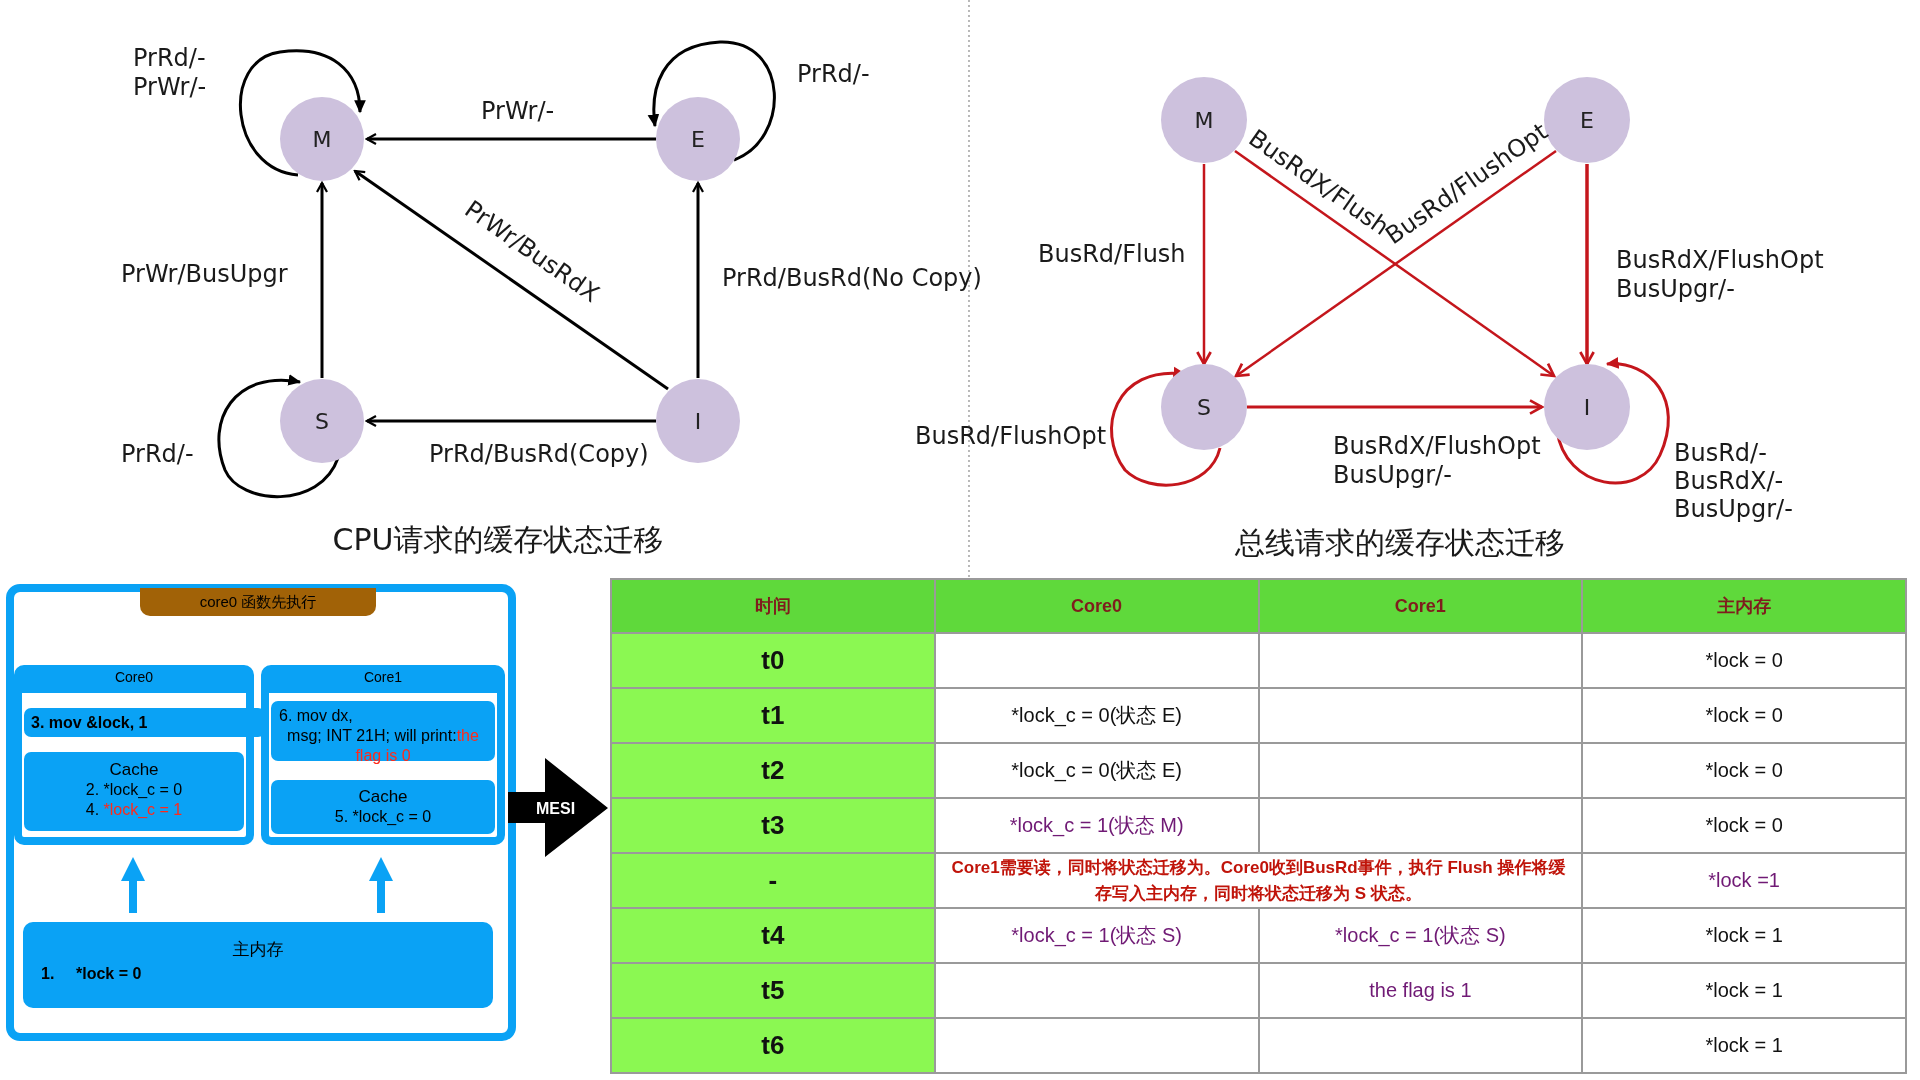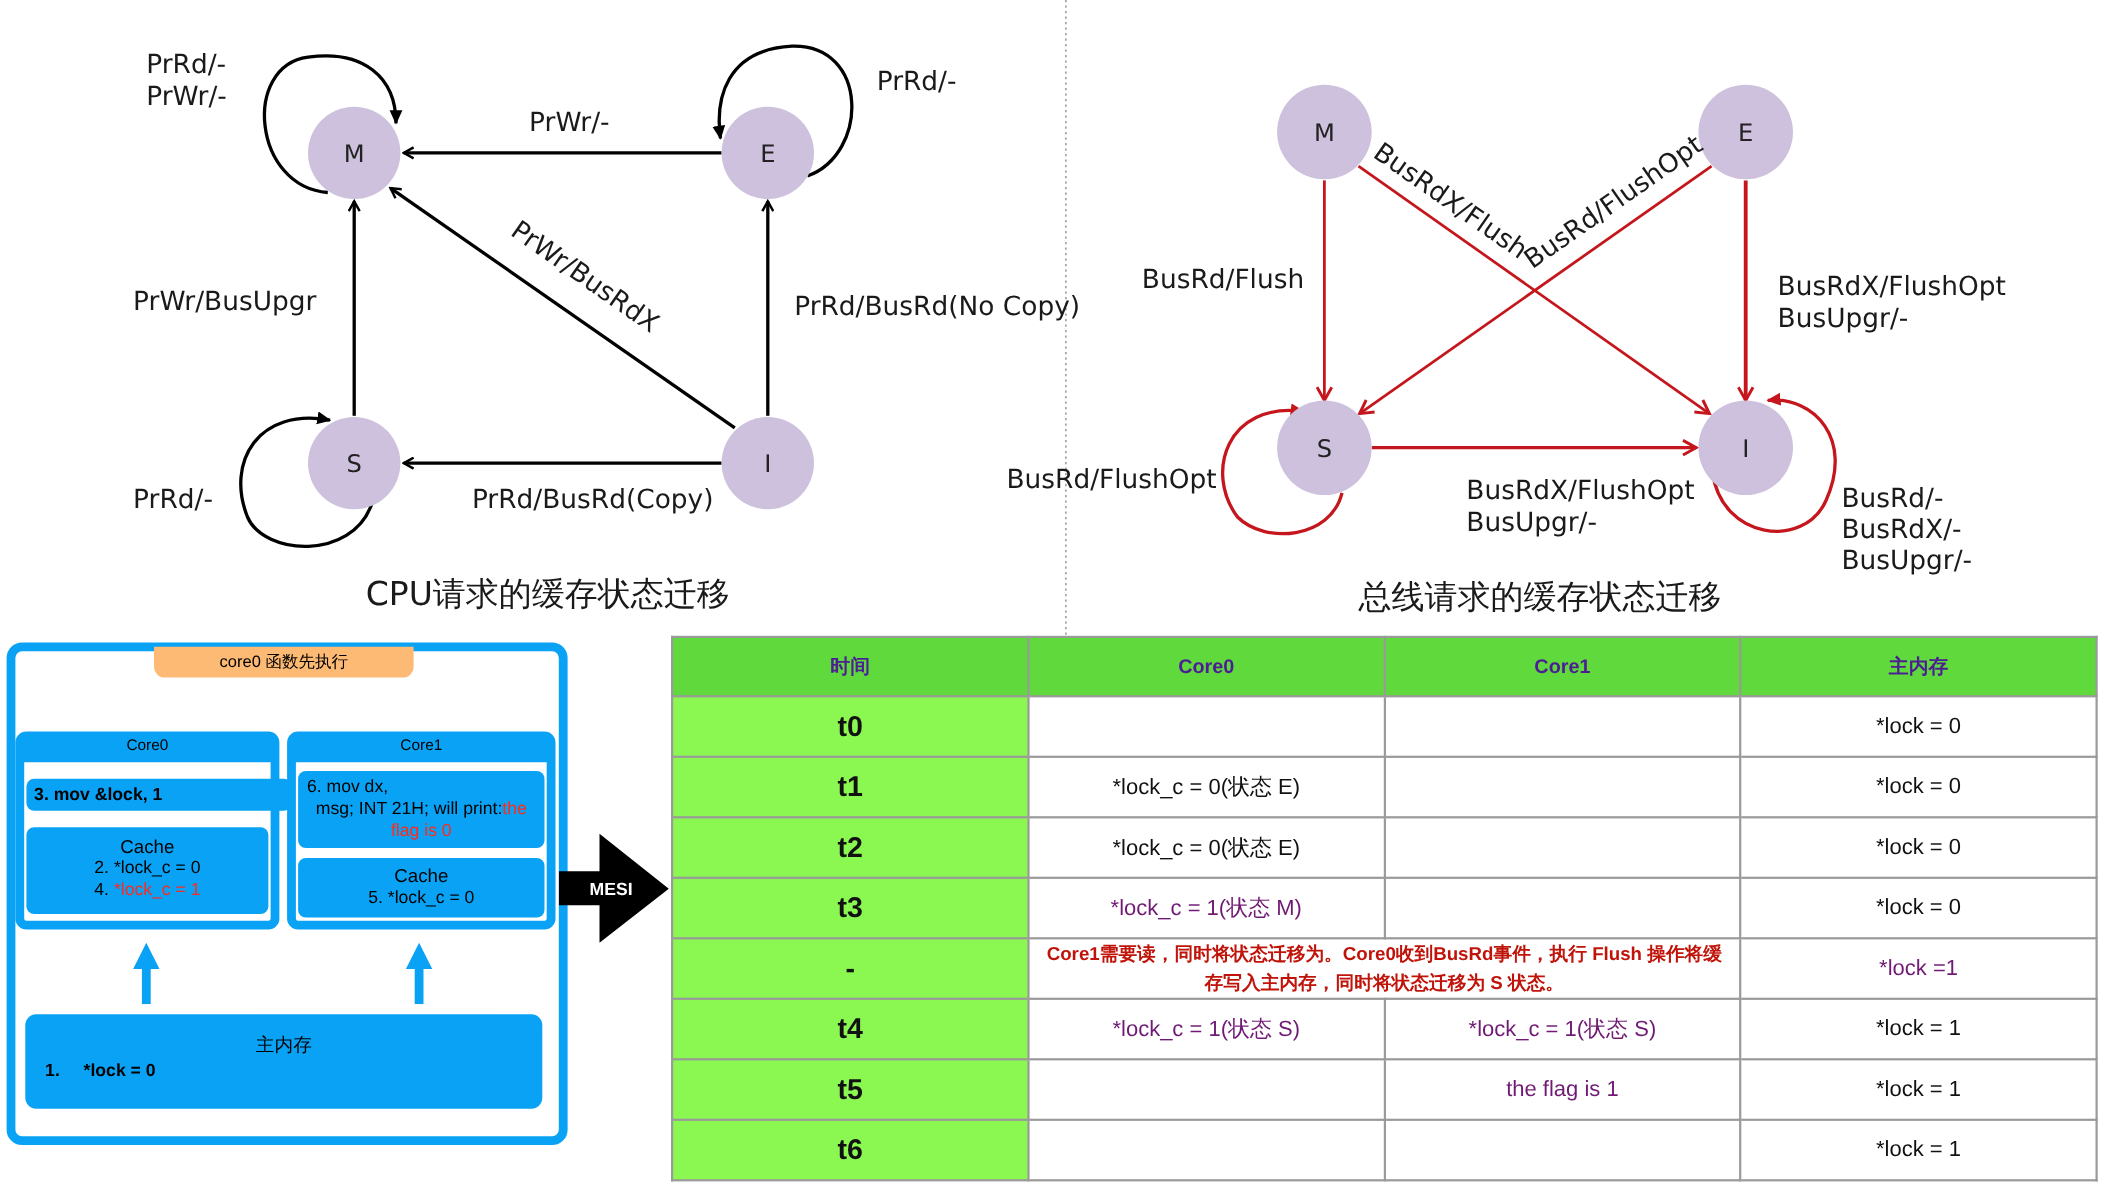--- a/index.html
+++ b/index.html
@@ -7,38 +7,38 @@
          font-family:"Liberation Sans", "DejaVu Sans", sans-serif; }
   svg.diagram { position:absolute; left:0; top:0; }
   .node-label { font-family:"DejaVu Sans", sans-serif; font-size:22px; fill:#222; }
   .edge-label { font-family:"DejaVu Sans", sans-serif; font-size:24px; fill:#1a1a1a; }
   .title-label { font-family:"DejaVu Sans", sans-serif; font-size:30px; fill:#1a1a1a; }
 
   
   .exec-outer { position:absolute; left:6px; top:584px; width:494px; height:441px;
                 border:8px solid #0aa2f5; border-radius:14px; box-sizing:content-box; }
   .exec-title { position:absolute; left:140px; top:588px; width:236px; height:28px;
-                background:#fdba74; border-radius:0 0 10px 10px; text-align:center;
+                background:#a16207; border-radius:0 0 10px 10px; text-align:center;
                 line-height:28px; font-size:15px; color:#000; }
   .core-box { position:absolute; top:665px; height:180px; border:8px solid #0aa2f5;
               border-top-width:28px; border-radius:10px; background:#fff; box-sizing:border-box; }
   .core-head { position:absolute; left:0; right:0; top:-24px; text-align:center; font-size:14px; color:#000; }
   .blue-pill { position:absolute; background:#0aa2f5; border-radius:7px; color:#000;
                font-size:16px; font-weight:bold; box-sizing:border-box; }
   .red { color:#ff2a1a; }
   .up-arrow { position:absolute; width:40px; height:56px; }
   .mem-box { position:absolute; left:23px; top:922px; width:470px; height:86px;
              background:#0aa2f5; border-radius:10px; color:#000; font-weight:bold; font-size:16px; }
 
   
   table.timeline { position:absolute; left:610px; top:578px; width:1297px;
                    border-collapse:collapse; table-layout:fixed; }
   table.timeline th, table.timeline td { border:2px solid #9a9a9a; text-align:center;
                    padding:0; height:55px; box-sizing:border-box; }
-  table.timeline th { background:#5fd93b; font-size:18px; font-weight:bold; color:#4c1d95; height:54px; }
+  table.timeline th { background:#5fd93b; font-size:18px; font-weight:bold; color:#7f1d1d; height:54px; }
   table.timeline td.time { background:#8bf852; font-size:26px; font-weight:bold; color:#111; }
   table.timeline td.cell { font-size:20px; color:#111; background:#fff; }
   table.timeline td.cell.red { color:#701a75; }
   table.timeline td.note { color:#c0140a; font-weight:bold; font-size:17px; line-height:26px; background:#fff; }
 </style>
 </head>
 <body>
 
 <svg class="diagram" width="1920" height="580" viewBox="0 0 1920 580">
   <defs>
@@ -149,21 +149,21 @@
 <div class="blue-pill" style="left:24px; top:708px; width:241px; height:29px; line-height:29px; padding-left:7px;">3. mov &amp;lock, 1</div>
 <div class="blue-pill" style="left:24px; top:752px; width:220px; height:79px; text-align:center; padding-top:8px; line-height:20px; font-weight:bold;">
   <div style="font-weight:normal; font-size:17px;">Cache</div>
   <div style="font-weight:normal;">2. *lock_c = 0</div>
   <div style="font-weight:normal;"><span>4. </span><span class="red">*lock_c = 1</span></div>
 </div>
 
 <div class="core-box" style="left:261px; width:244px;">
   <div class="core-head">Core1</div>
 </div>
-<div class="blue-pill" style="left:271px; top:701px; width:224px; height:70px; text-align:center; line-height:20px; padding-top:5px; font-weight:normal;">
+<div class="blue-pill" style="left:271px; top:701px; width:224px; height:60px; text-align:center; line-height:20px; padding-top:5px; font-weight:normal;">
   <div style="text-align:left; padding-left:8px;">6. mov dx,</div>
   <div><span>msg; INT 21H; will print:</span><span class="red">the</span></div>
   <div class="red">flag is 0</div>
 </div>
 <div class="blue-pill" style="left:271px; top:780px; width:224px; height:54px; text-align:center; line-height:20px; padding-top:7px; font-weight:normal;">
   <div style="font-size:17px;">Cache</div>
   <div>5. *lock_c = 0</div>
 </div>
 
 <svg class="up-arrow" style="left:113px; top:857px;" viewBox="0 0 40 56">

